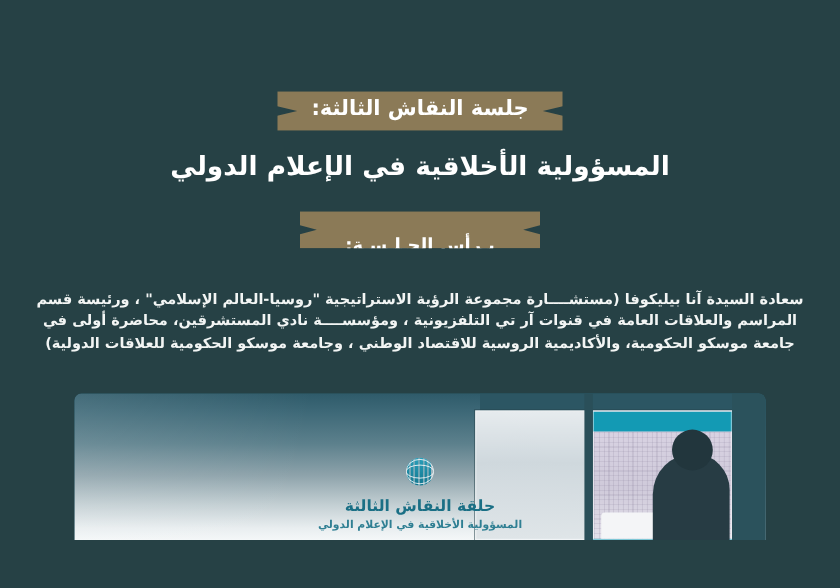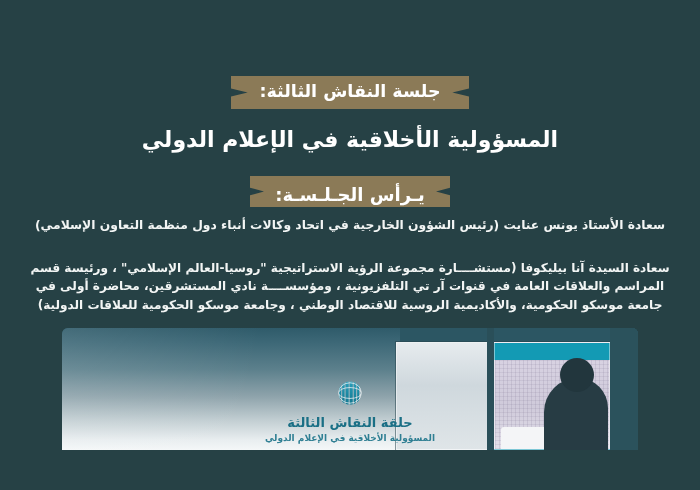--- a/index.html
+++ b/index.html
@@ -55,22 +55,22 @@
     font-size: 17.5px;
     padding-top: 7px;
     box-sizing: border-box;
     letter-spacing: .3px;
   }
 
   #ribbon-chair-wrap { top: 176px; }
   #ribbon-chair {
     width: 200px;
     height: 31px;
-    font-size: 18px;
-    padding-top: 10px;
+    font-size: 15px;
+    padding-top: 21px;
     box-sizing: border-box;
     letter-spacing: .5px;
   }
 
   
   #main-title {
     position: absolute;
     top: 126px;
     left: 0;
     right: 0;
@@ -261,21 +261,20 @@
     <div class="ribbon" id="ribbon-session">جلسة النقاش الثالثة:</div>
   </div>
 
   <div id="main-title">المسؤولية الأخلاقية في الإعلام الدولي</div>
 
   <div class="ribbon-wrap" id="ribbon-chair-wrap">
     <div class="ribbon" id="ribbon-chair">يـرأس الجـلـسـة:</div>
   </div>
 
   <div id="speakers">
-    <p class="speaker-para" id="speaker-1">سعادة الأستاذ يونس عنايت (رئيس الشؤون الخارجية في اتحاد وكالات أنباء دول منظمة التعاون الإسلامي)</p>
     <p class="speaker-para" id="speaker-2">سعادة السيدة آنا بيليكوفا (مستشــــارة مجموعة الرؤية الاستراتيجية "روسيا-العالم الإسلامي" ، ورئيسة قسم المراسم والعلاقات العامة في قنوات آر تي التلفزيونية ، ومؤسســــة نادي المستشرقين، محاضرة أولى في جامعة موسكو الحكومية، والأكاديمية الروسية للاقتصاد الوطني ، وجامعة موسكو الحكومية للعلاقات الدولية)</p>
   </div>
 
   <div id="media-panel">
 
     <div id="studio-wall">
       <div id="wall-sheen"></div>
     </div>
 
     <div id="glass-block">

